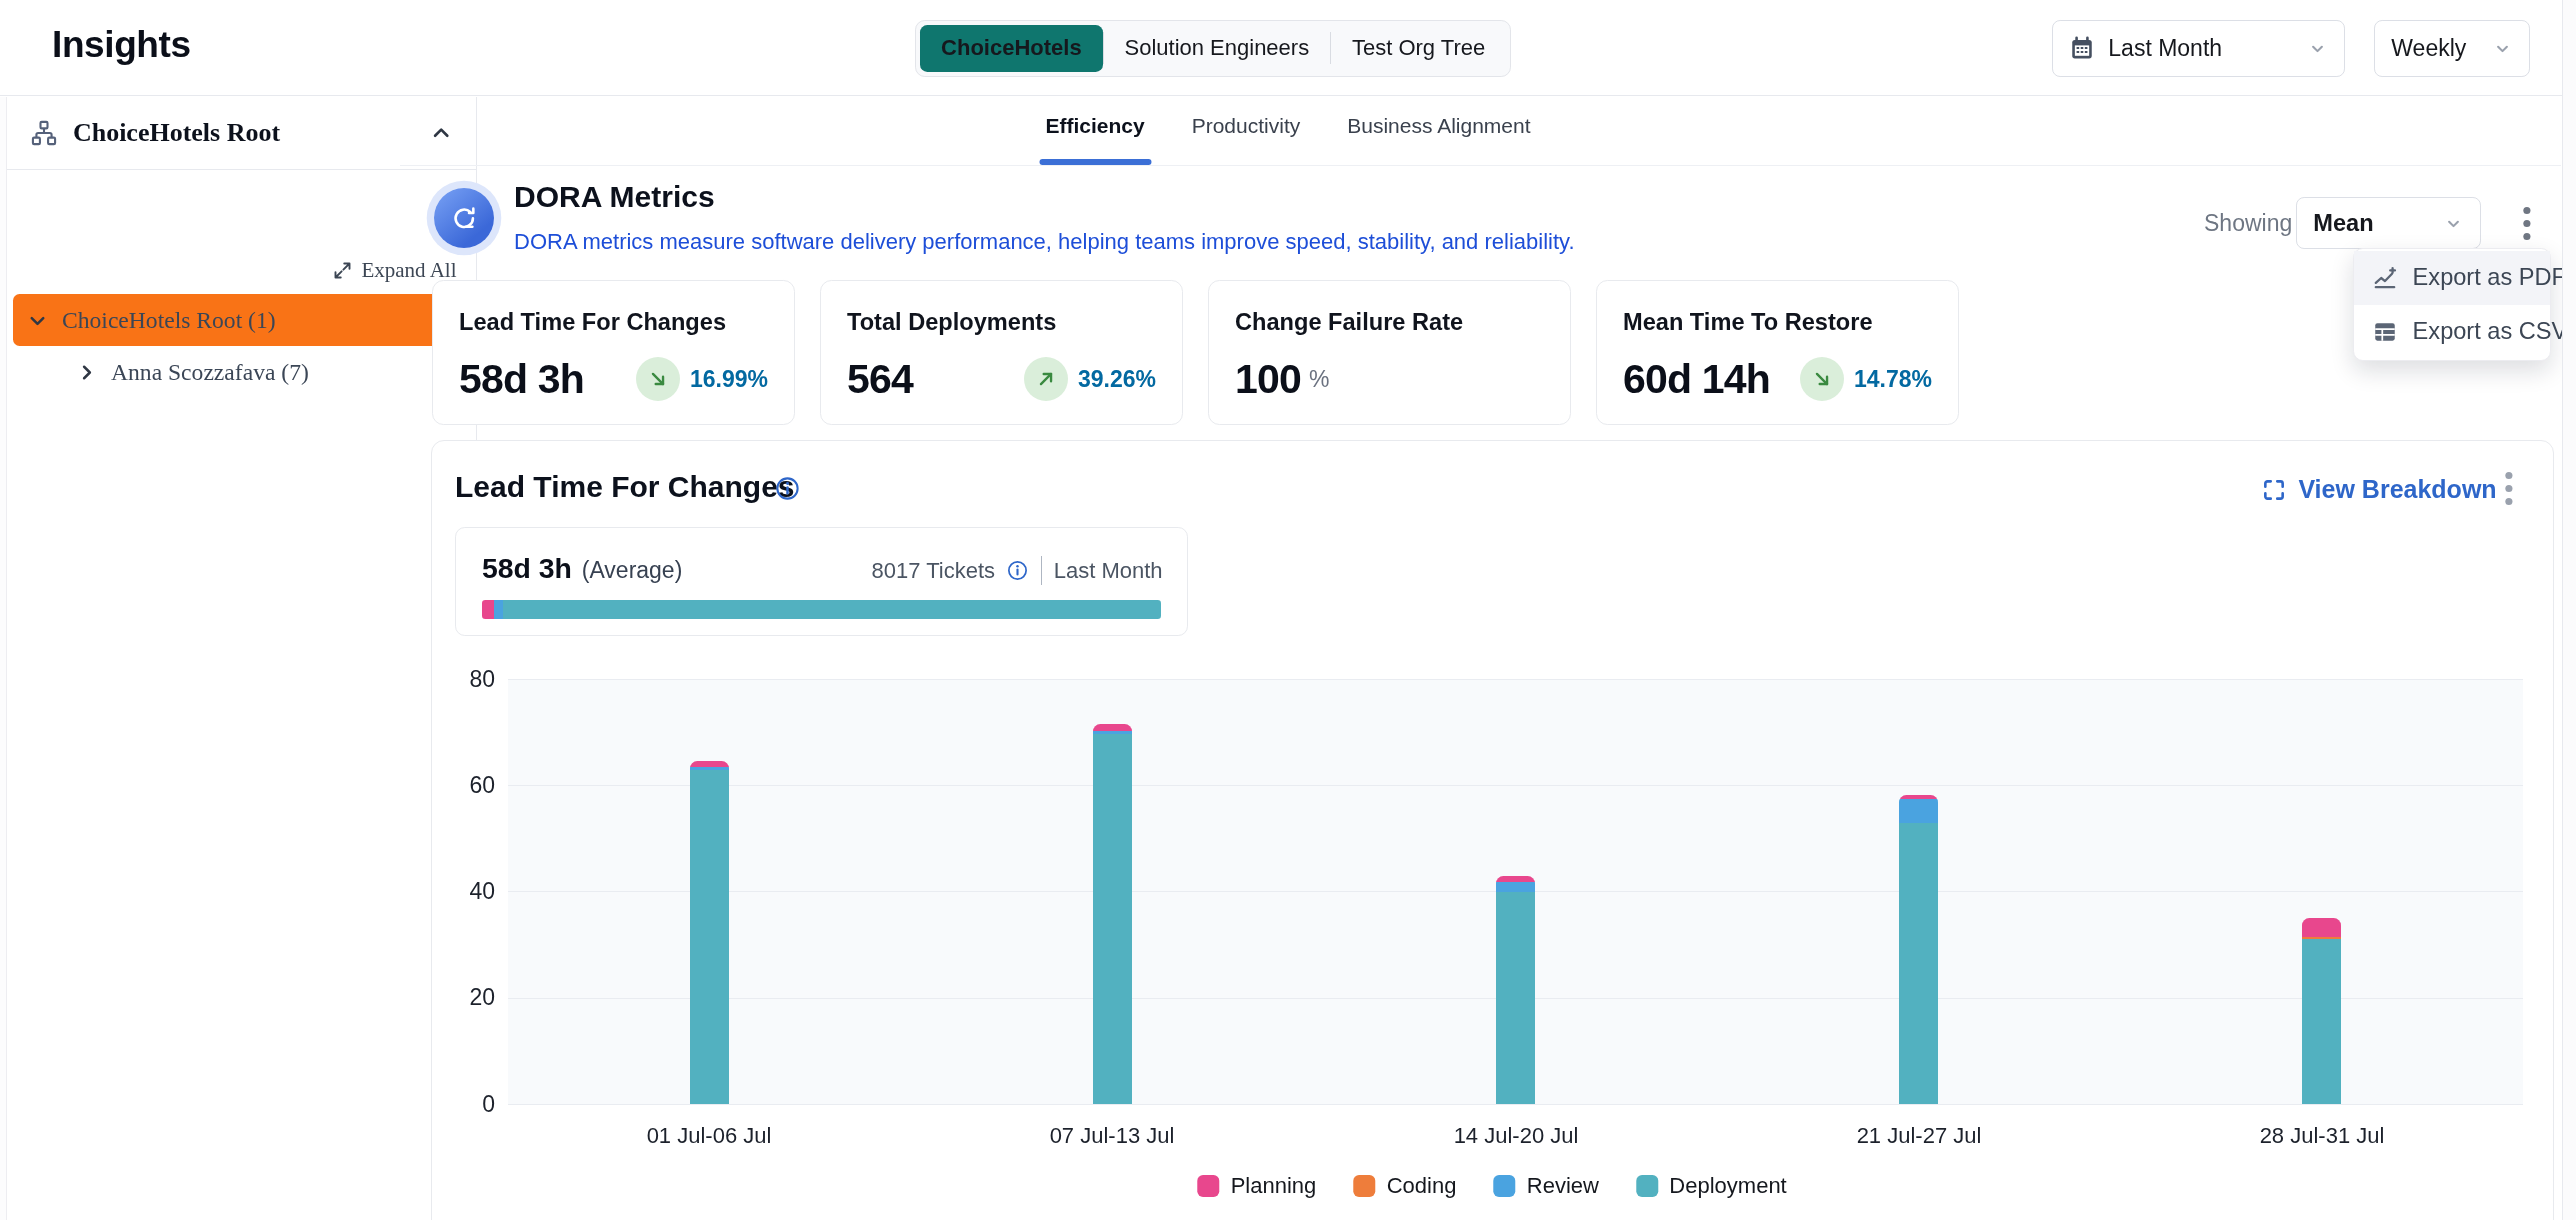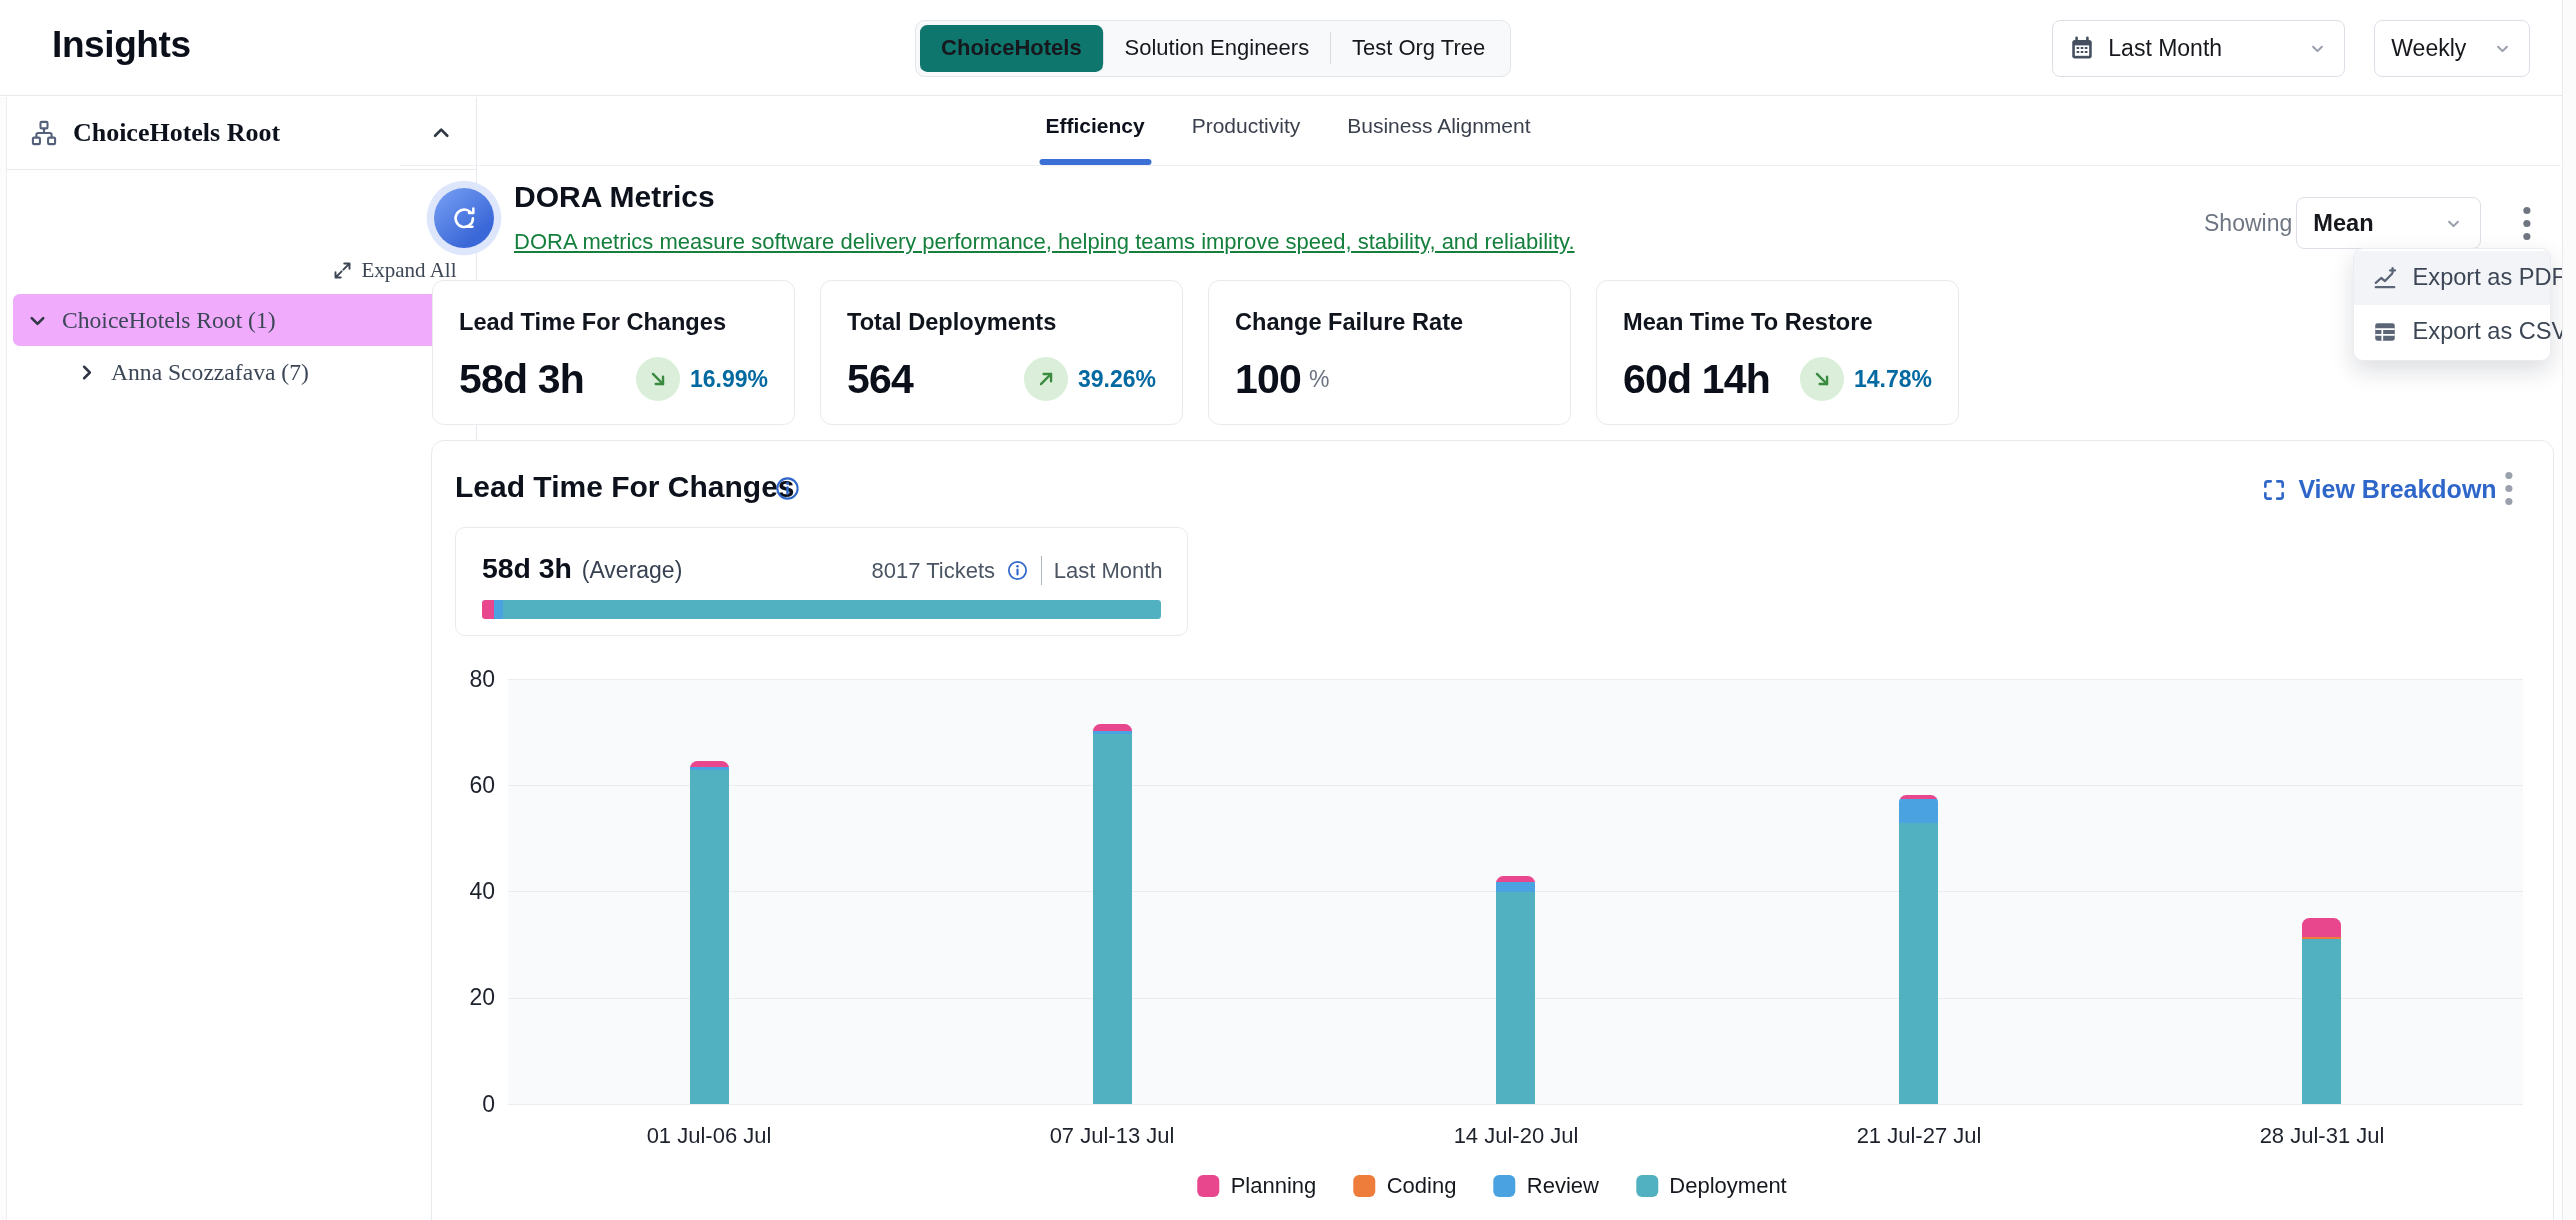--- a/index.html
+++ b/index.html
@@ -31,34 +31,34 @@
   .side-scroll { position:absolute; left:0; top:0; width:7.3px; height:100%; background:#fcfcfd; border-right:0.8px solid #ededf1; }
   .side-header { position:absolute; left:7.3px; right:0; top:0; height:73px; border-bottom:0.8px solid #e7e9ee; display:flex; align-items:center; padding:0 23px; gap:14.6px; }
   .side-title { font-size:26px; font-weight:700; color:#0c111c; }
   .side-collapse { margin-left:auto; cursor:pointer; }
   .search-box { position:absolute; left:23px; top:89px; width:351px; height:54px; border:1.6px solid #d3d7df; border-radius:8.1px; display:flex; align-items:center; padding:0 14.6px; gap:11.4px; background:#fff; }
   .search-input { border:none; outline:none; font-size:23.6px; color:#334155; width:100%; font-family:inherit; background:transparent; }
   .search-input::placeholder { color:#9aa3b1; }
   .expand-all { position:absolute; right:19.5px; top:161px; display:flex; align-items:center; gap:8.1px; font-size:21px; color:#3c4654; cursor:pointer; }
   .tree { position:absolute; left:13px; right:13px; top:197px; }
   .tree-row { height:52px; display:flex; align-items:center; gap:13px; padding:0 13px; border-radius:6.5px; font-size:23.6px; color:#3b4656; cursor:pointer; }
-  .tree-row.selected { background:#f0abfc; }
+  .tree-row.selected { background:#f97316; }
   .tree-row .indent { width:36px; flex:none; }
 
   
   .main-tabs { position:absolute; left:1288px; top:114px; transform:translateX(-50%); display:flex; gap:47px; z-index:3; }
   .main-tab { font-size:21px; color:#3a414d; padding-bottom:27px; position:relative; cursor:pointer; white-space:nowrap; }
   .main-tab.active { font-weight:700; color:#0c111c; }
   .main-tab.active::after { content:""; position:absolute; left:-6.5px; right:-6.5px; bottom:0; height:5.7px; border-radius:3.3px; background:#3b6fd6; }
   .tabs-divider { position:absolute; left:400px; right:14.6px; top:165px; height:0.8px; background:#eef0f4; }
 
   
   .dora-icon { position:absolute; left:434px; top:188px; width:60px; height:60px; border-radius:50%; background:linear-gradient(140deg,#79a2f5 0%,#3b68d8 75%); box-shadow:0 0 0 7.3px #dde6fb; display:flex; align-items:center; justify-content:center; }
   .dora-title { position:absolute; left:514px; top:180px; font-size:30px; font-weight:700; color:#0c111c; }
-  .dora-sub { position:absolute; left:514px; top:229px; font-size:22px; color:#15803d;text-decoration:underline; }
+  .dora-sub { position:absolute; left:514px; top:229px; font-size:22px; color:#1d4ed8; }
   .showing-label { position:absolute; left:2204px; top:210px; font-size:23px; color:#6e7683; }
   .showing-select { position:absolute; left:2296px; top:197px; width:185px; height:52px; border:0.8px solid #dcdfe6; border-radius:8.1px; background:#fff; display:flex; align-items:center; padding:0 16.3px; font-size:23.6px; font-weight:700; color:#16181d; cursor:pointer; }
   .showing-select .chev { margin-left:auto; }
   .kebab-btn { position:absolute; width:36px; height:46px; display:flex; align-items:center; justify-content:center; cursor:pointer; }
   #dora-kebab { left:2509px; top:200px; }
 
   .export-menu { position:absolute; left:2353px; top:248px; width:198px; background:#fff; border:0.8px solid #ececf0; border-radius:9.8px; box-shadow:0 9.8px 23px rgba(16,24,40,.14); padding:1.6px 0; z-index:20; }
   .menu-item { display:flex; align-items:center; gap:14.6px; padding:0 18px; height:54px; font-size:23.6px; color:#3c4654; cursor:pointer; white-space:nowrap; }
   .menu-item.hover { background:#f3f4f8; }
   .mi-icon { flex:none; }

